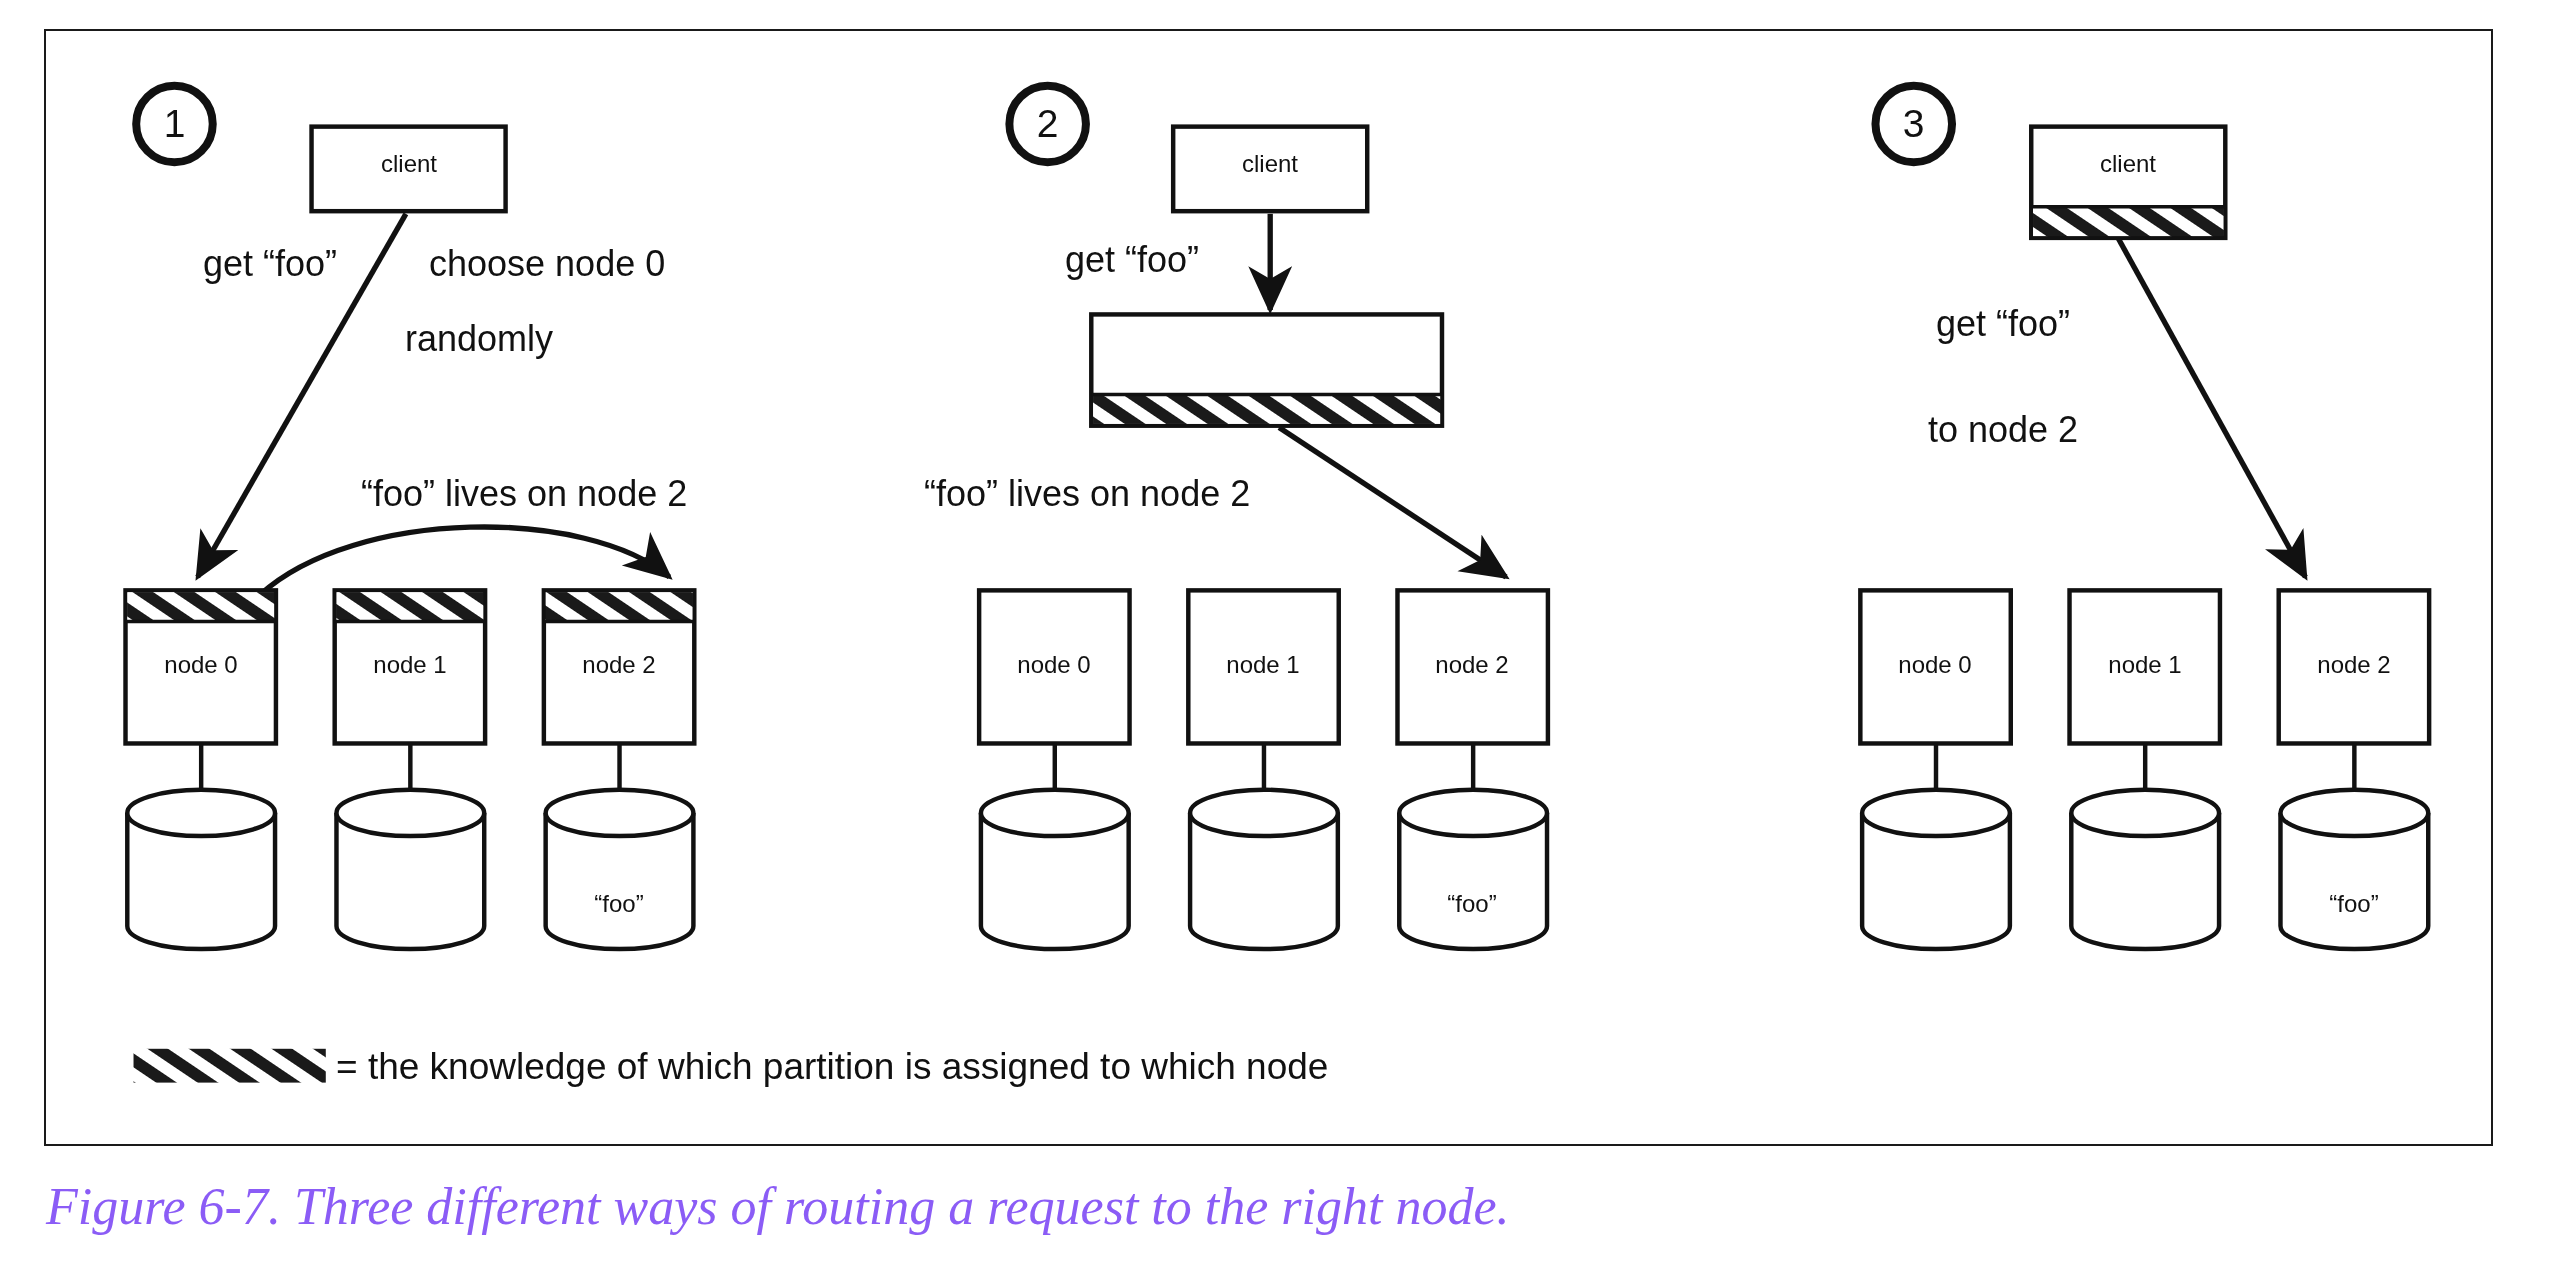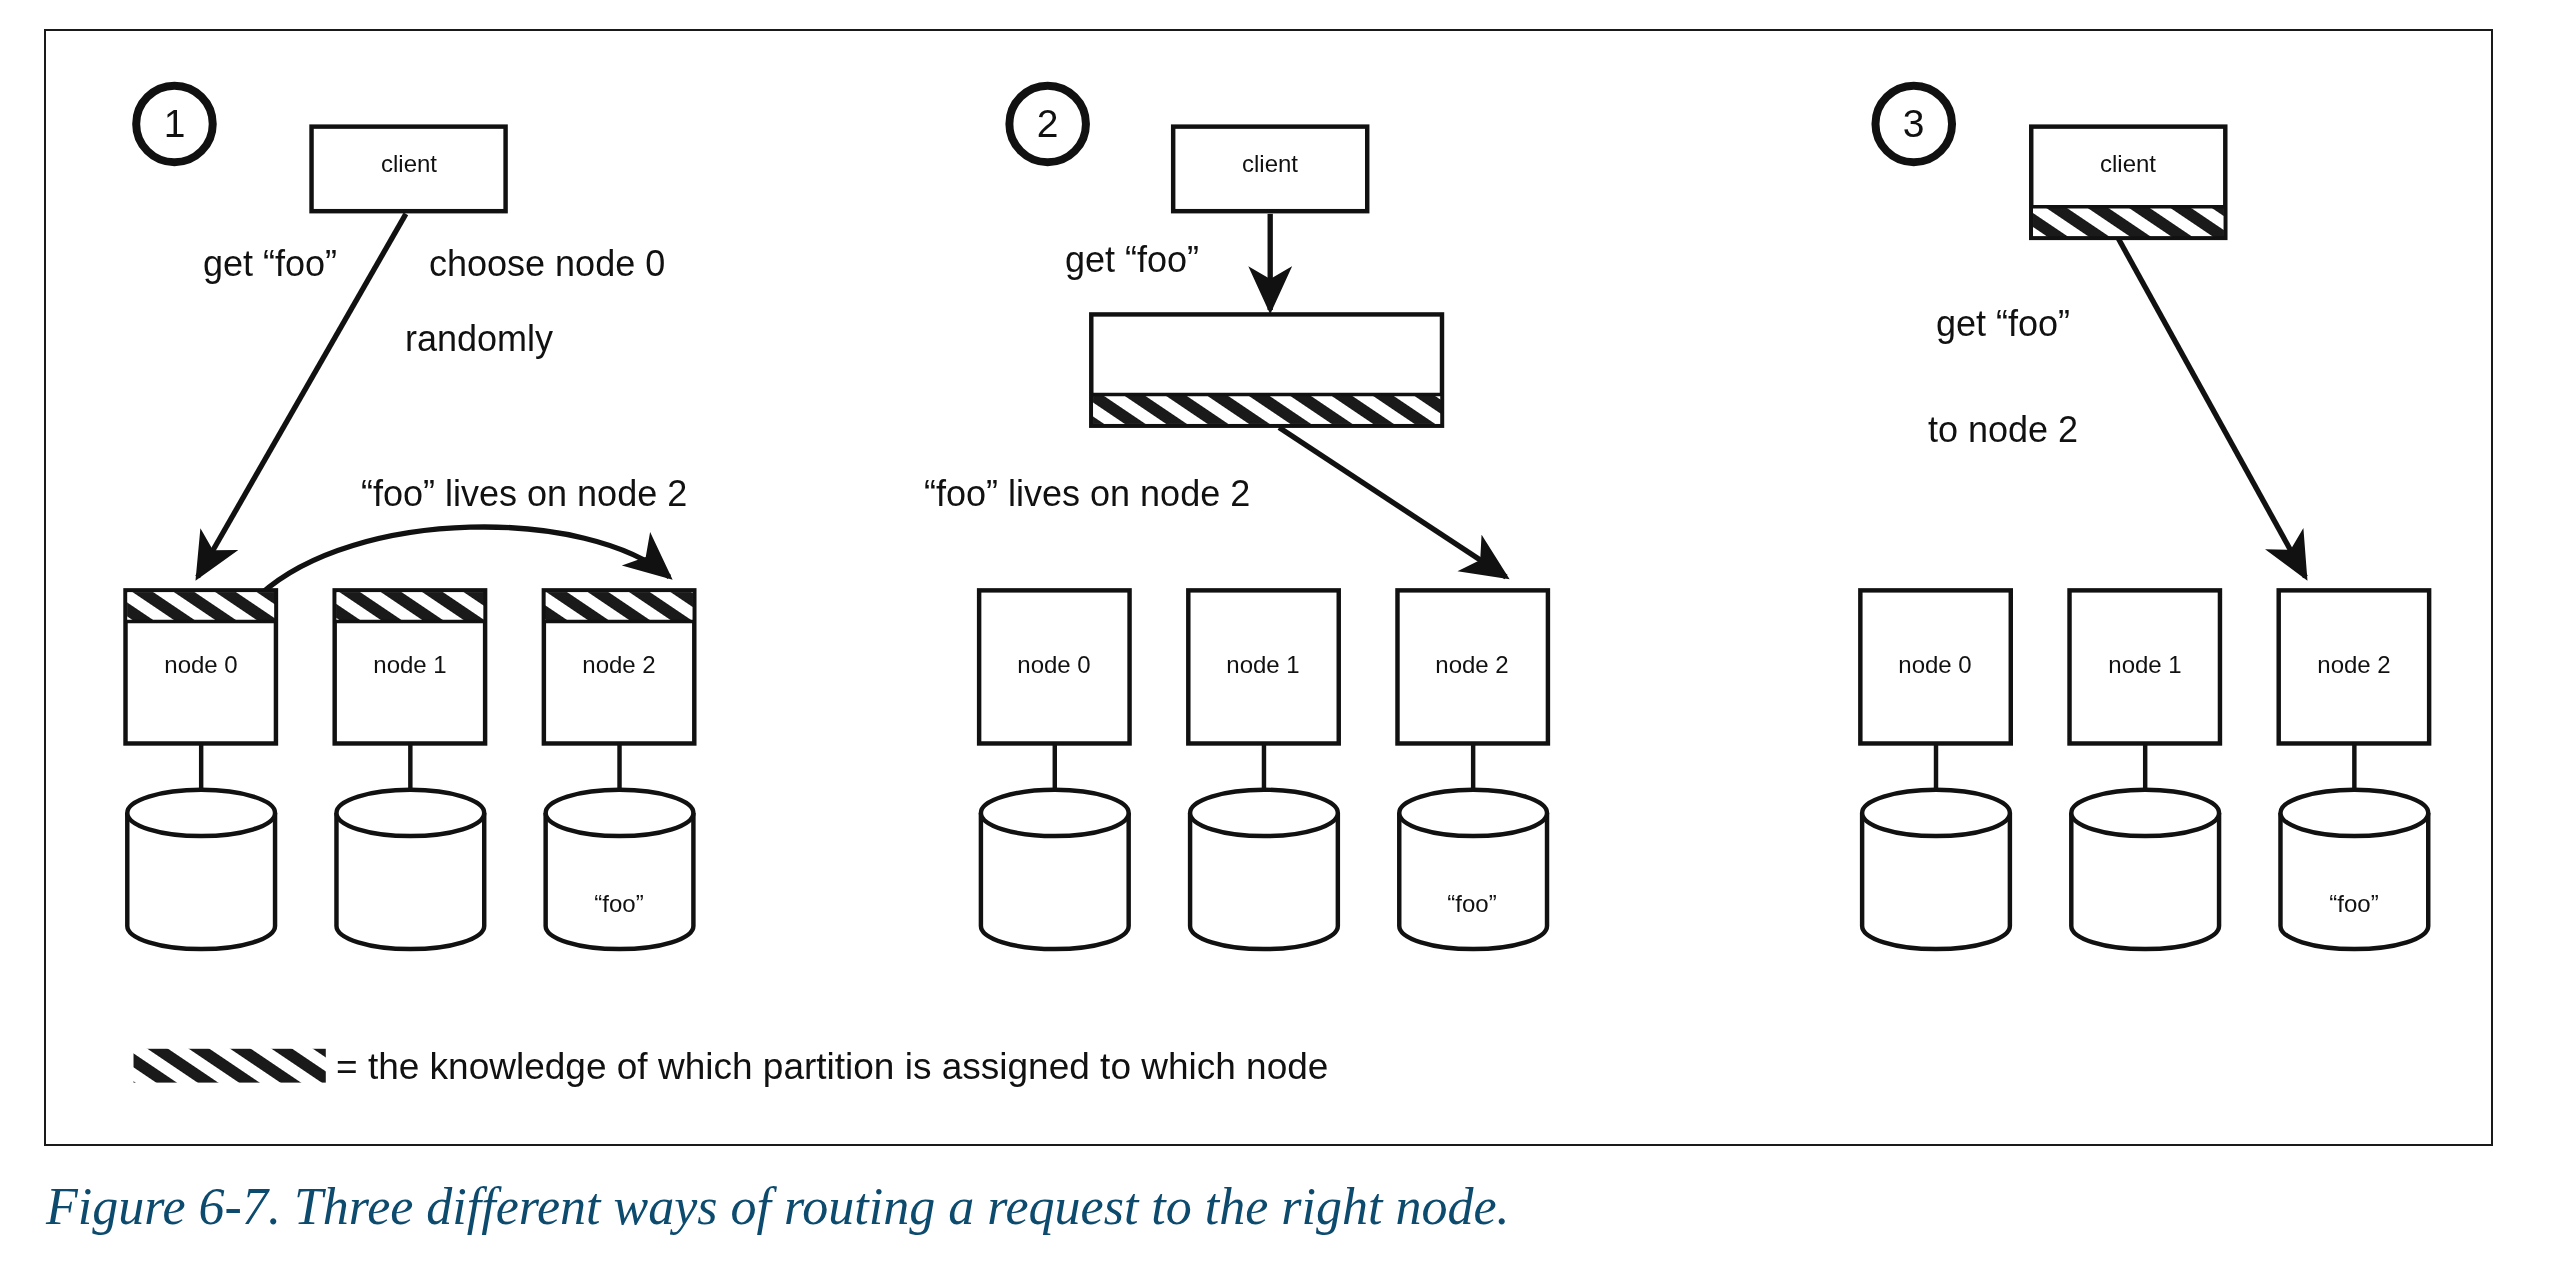--- a/index.html
+++ b/index.html
@@ -64,21 +64,21 @@
   .legend-text {
     font-size: 37px;
   }
   #figure-caption {
     position: absolute;
     left: 46px;
     top: 1177px;
     font-family: "Liberation Serif", serif;
     font-style: italic;
     font-size: 52px;
-    color: #0c4a6e;
+    color: #8b5cf6;
     white-space: pre;
   }
 </style>
 </head>
 <body>
 
 <div id="figure-root">
 
   <div id="figure-frame"></div>
 

